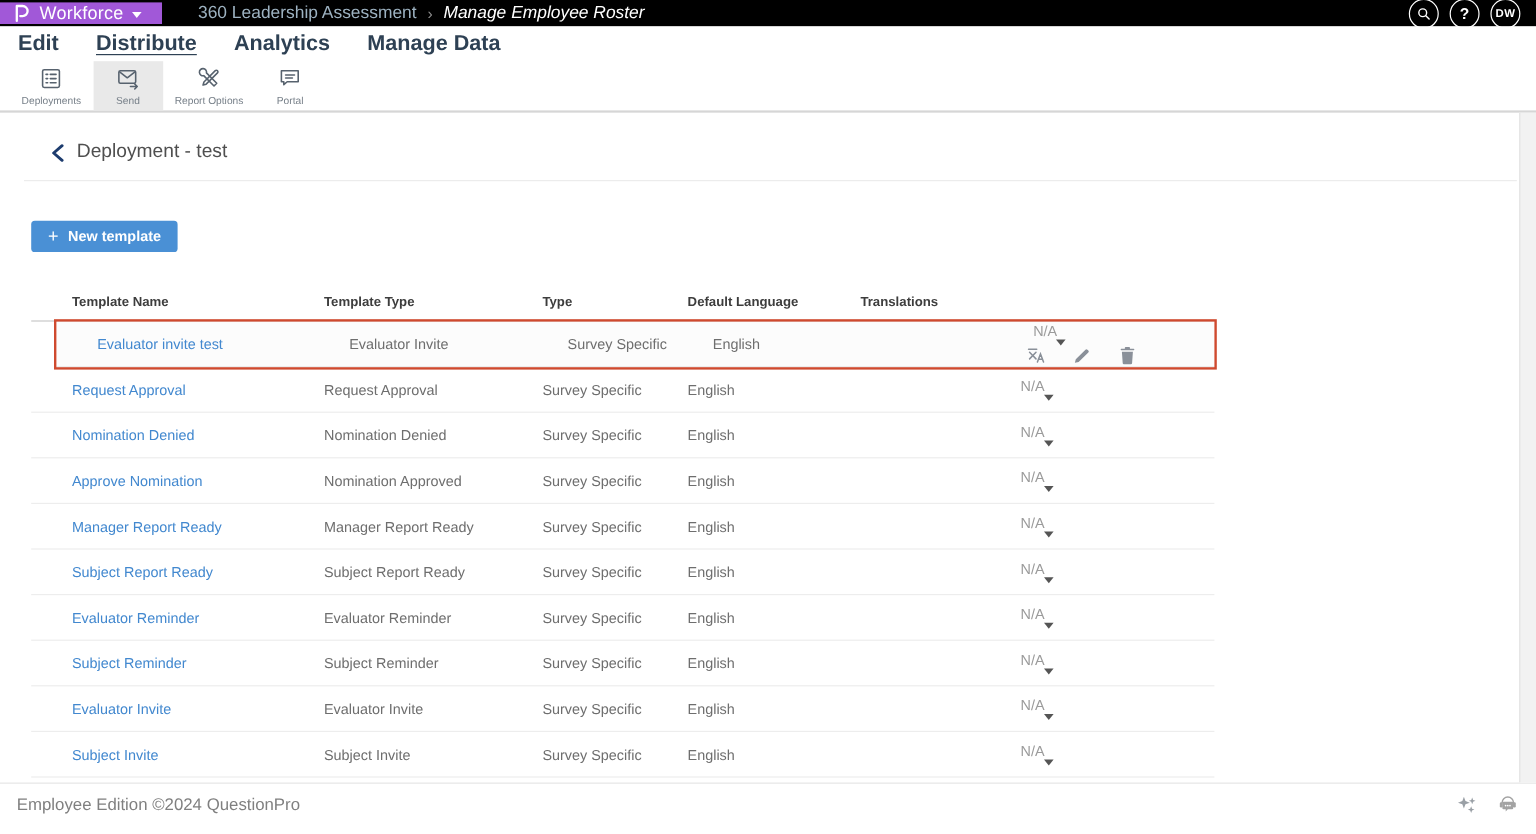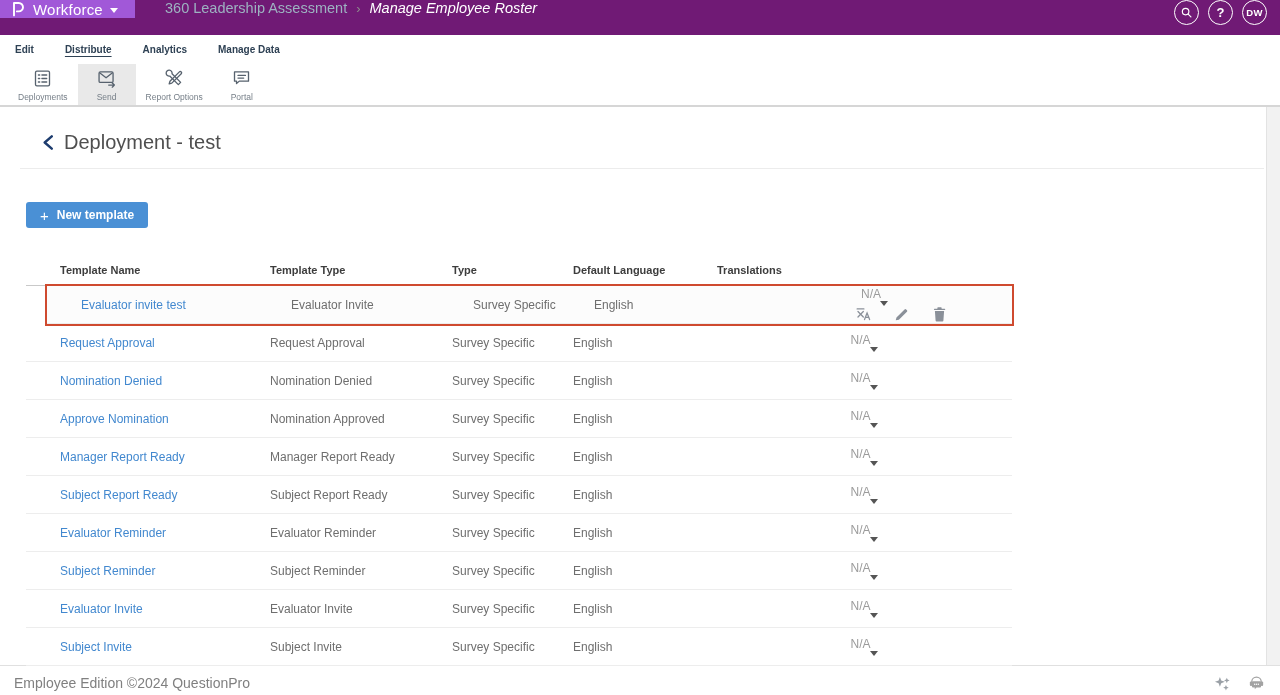--- a/index.html
+++ b/index.html
@@ -1,56 +1,56 @@
 <!DOCTYPE html>
 <html><head>
 <meta charset="utf-8">
 <style>
   * { margin:0; padding:0; box-sizing:border-box; }
   html,body { width:1280px; height:695px; font-family:"Liberation Sans", sans-serif; background:#fff; overflow:hidden; }
 
   
-  .topbar { height:35px; background:#701a75; display:flex; align-items:flex-start; }
+  .topbar { height:22px; background:#000000; display:flex; align-items:center; }
   .logo-area { width:135px; background:#a158d8; color:#fff; display:flex; align-items:center; padding:0 10px; gap:7px; cursor:pointer; }
   .logo-glyph { width:16px; height:18px; flex:0 0 auto; }
   .product-name { font-size:15px; font-weight:400; letter-spacing:.2px; }
   .caret-down-white { width:0; height:0; border-left:4px solid transparent; border-right:4px solid transparent; border-top:5px solid #fff; margin-top:2px; }
   .breadcrumb { display:flex; align-items:center; gap:9px; margin-left:30px; font-size:14.5px; }
   .crumb-parent { color:#9db2c1; cursor:pointer; }
   .crumb-sep { color:#8d8d8d; font-size:13px; }
   .crumb-current { color:#fff;font-style:italic; }
   .topbar-right { margin-left:auto; display:flex; align-items:center; gap:9px; padding-right:13px; }
   .tb-circle { width:25px; height:25px; border:1.4px solid #fff; border-radius:50%; display:flex; align-items:center; justify-content:center; color:#fff; cursor:pointer; }
   .tb-circle.avatar { font-size:9.5px; font-weight:700; letter-spacing:.3px; }
   .tb-circle.help { font-size:13px; font-weight:700; }
 
   
   .menubar { height:29px; background:#fff; display:flex; align-items:center; padding-left:15px; }
-  .menu-item { font-size:10px; color:#2e4154; font-weight:600; margin-right:31px; cursor:pointer; }
+  .menu-item { font-size:18px; color:#2e4154; font-weight:600; margin-right:31px; cursor:pointer; }
   .menu-item.active { text-decoration:underline; text-underline-offset:3px; }
 
   
   .toolbar { height:43px; background:#fff; border-bottom:2px solid #d6d6d6; display:flex; align-items:stretch; padding-left:8px; }
   .tool-btn { display:flex; flex-direction:column; align-items:center; justify-content:center; gap:3px; padding:0 10px; min-width:58px; cursor:pointer; }
   .tool-btn.active { background:#e9e9e9; }
   .tool-btn svg { width:21px; height:21px; stroke:#57626e; fill:none; stroke-width:1.5; stroke-linecap:round; stroke-linejoin:round; }
   .tool-label { font-size:8.5px; color:#767f88; white-space:nowrap; }
 
   
   .content { display:flex; height:558px; }
   .sidebar { width:220px; background:#e9e9e9; flex:0 0 auto; }
   .side-item { height:45px; display:flex; align-items:center; padding-left:16px; font-size:13.5px; color:#3a3a3a; border-bottom:1px solid #dadada; cursor:pointer; }
   .side-item.active { background:#fff; border-left:4px solid #2f79c2; padding-left:12px; }
 
   .main { flex:1; background:#fff; position:relative; padding-left:20px; }
   .scroll-track { position:absolute; top:0; right:0; bottom:0; width:14px; background:#f2f2f2; border-left:1px solid #e3e3e3; }
 
   .page-head { display:flex; align-items:center; gap:10px; padding:24px 0 14px 22px; }
   .back-chevron { width:12px; height:15px; cursor:pointer; flex:0 0 auto; }
-  .page-title { font-size:20px; color:#4f4f4f; }
+  .page-title { font-size:16px; color:#4f4f4f; }
   .head-divider { height:1px; background:#ececec; margin-right:16px; }
 
   .btn-new { margin:33px 0 0 6px; height:26px; display:inline-flex; align-items:center; gap:8px; padding:0 14px; background:#4a90d5; border:none; border-radius:3px; color:#fff; font-size:12px; font-weight:700; font-family:inherit; cursor:pointer; }
   .btn-new .plus { font-size:15px; font-weight:400; line-height:1; }
 
   
   .tpl-table { margin:27px 0 0 6px; width:986px; }
   .t-head, .t-row { display:grid; grid-template-columns:210px 182px 121px 144px 1fr; align-items:center; padding-left:34px; }
   .t-head { height:31px; border-bottom:1px solid #c9c9c9; font-size:11px; font-weight:700; color:#3d3d3d; }
   .t-row { height:38px; border-bottom:1px solid #ededed; font-size:12px; color:#6e6e6e; }

